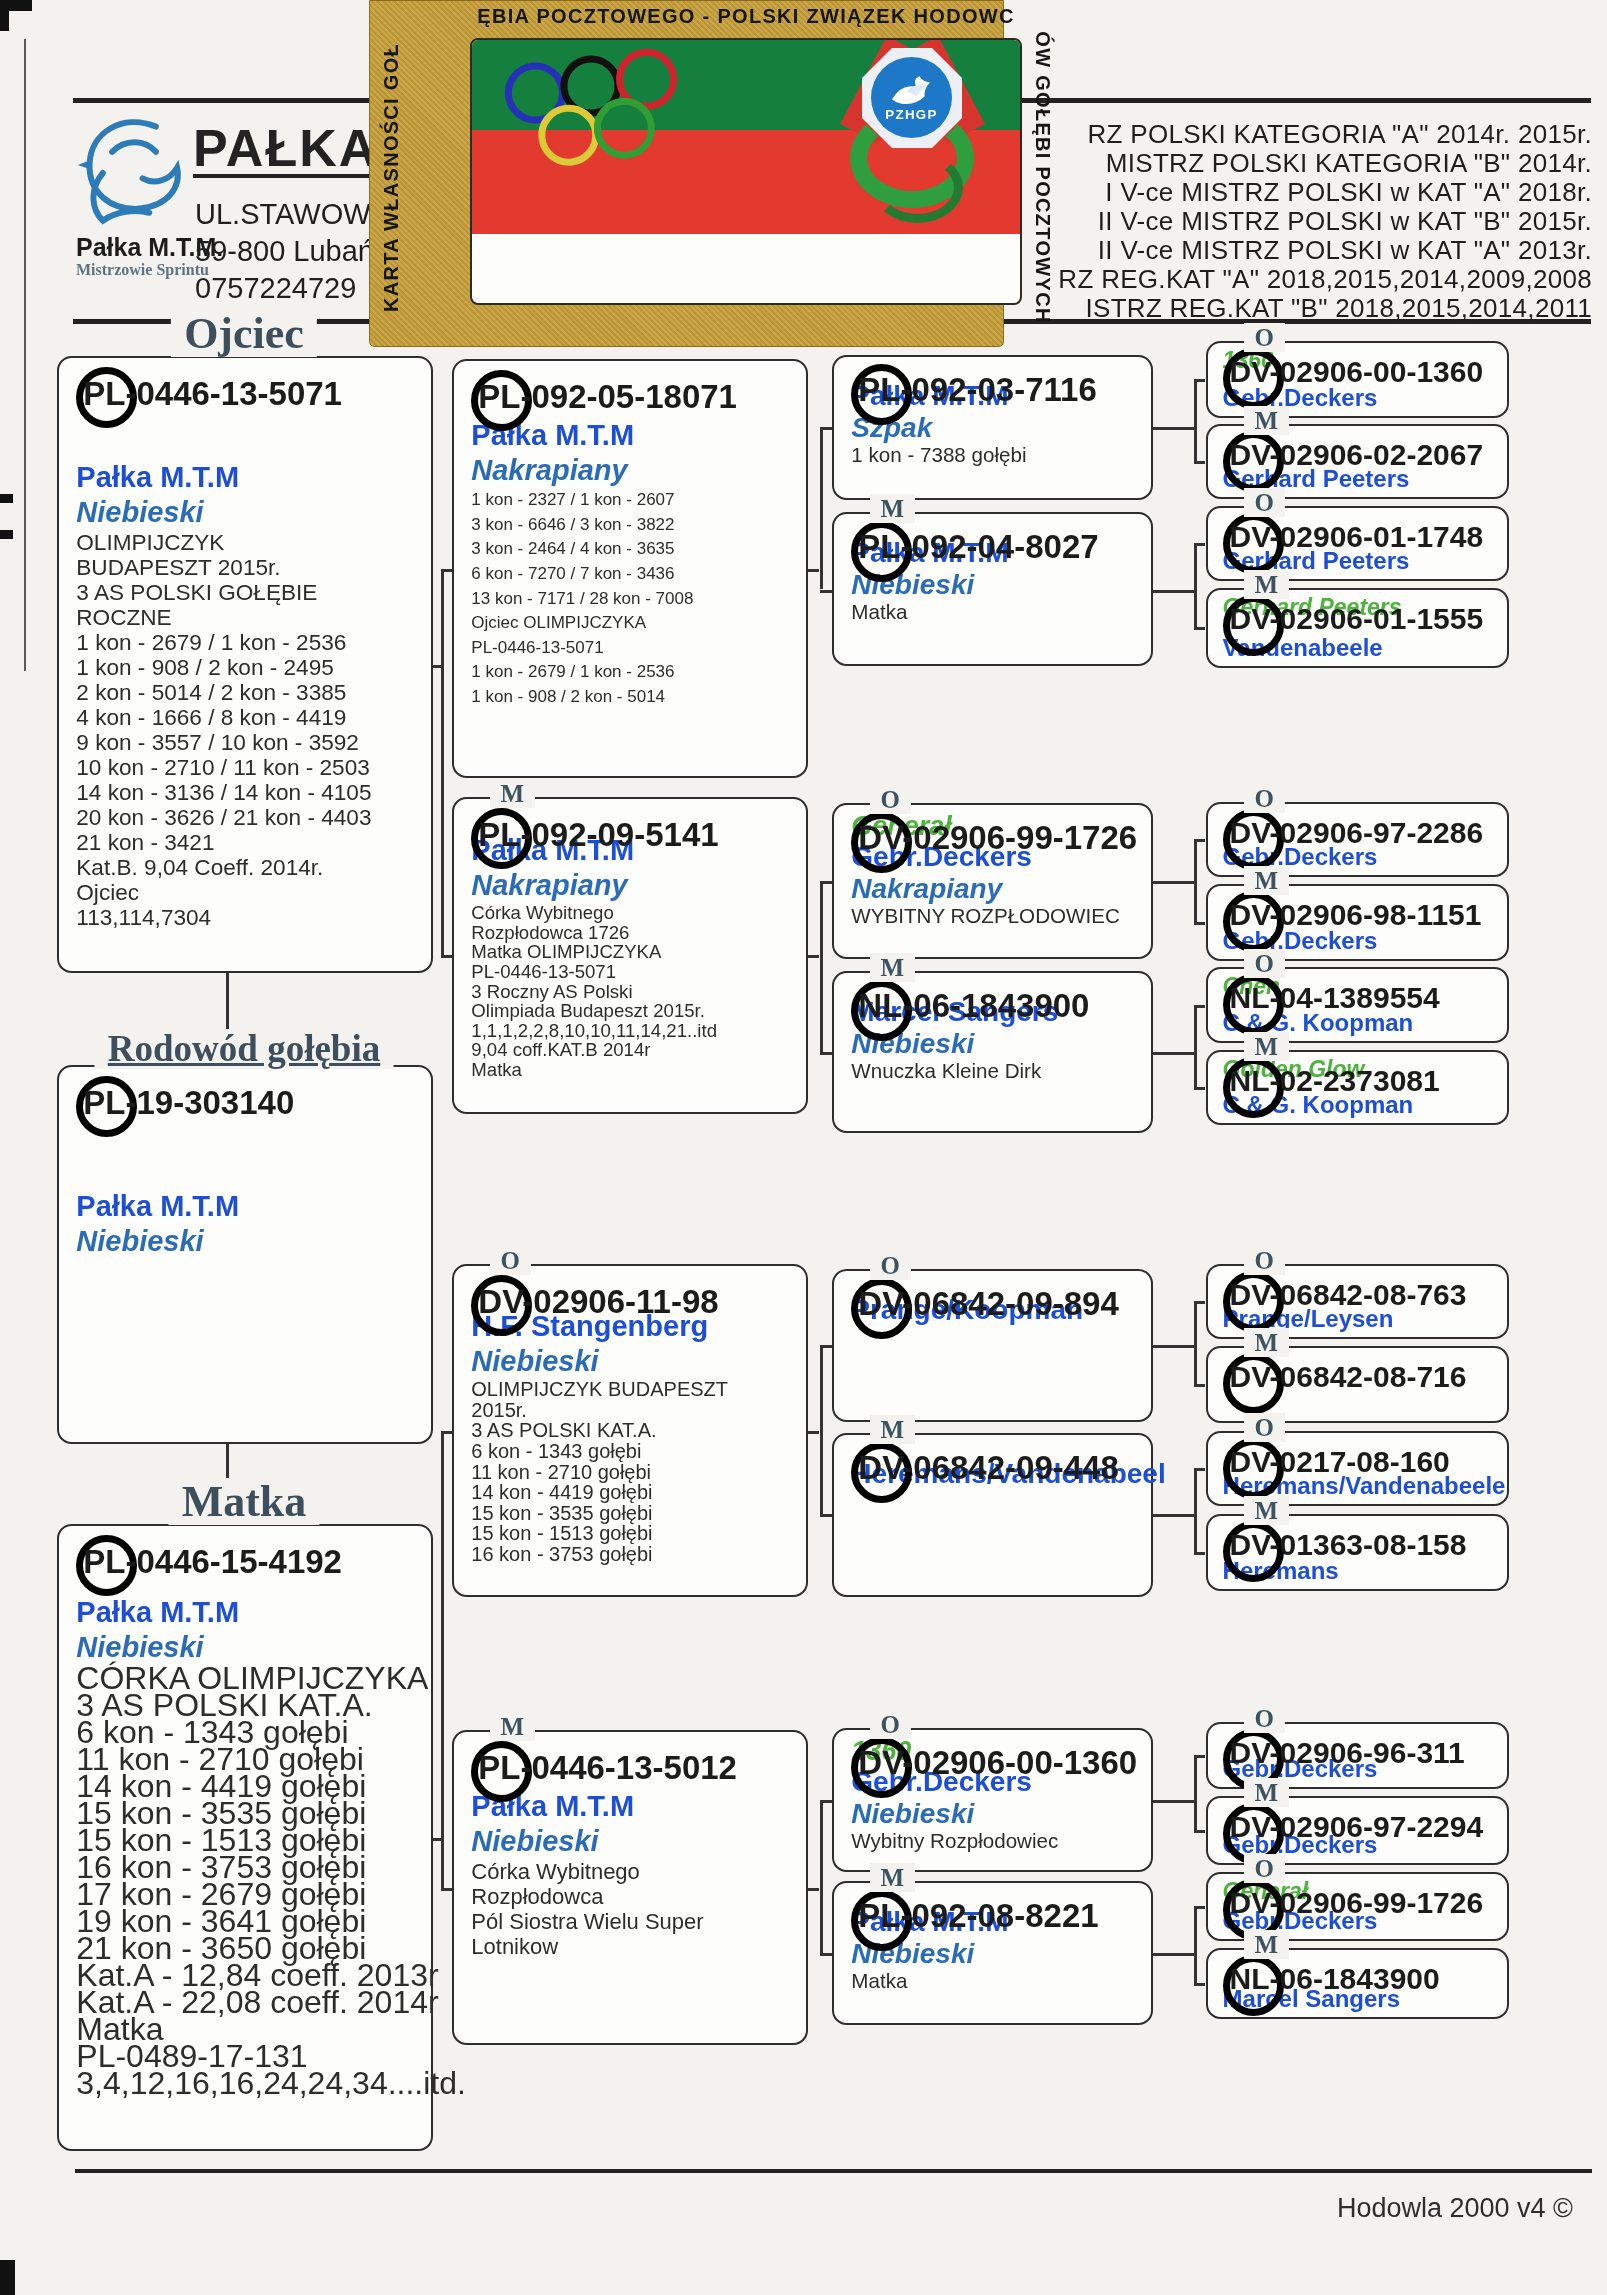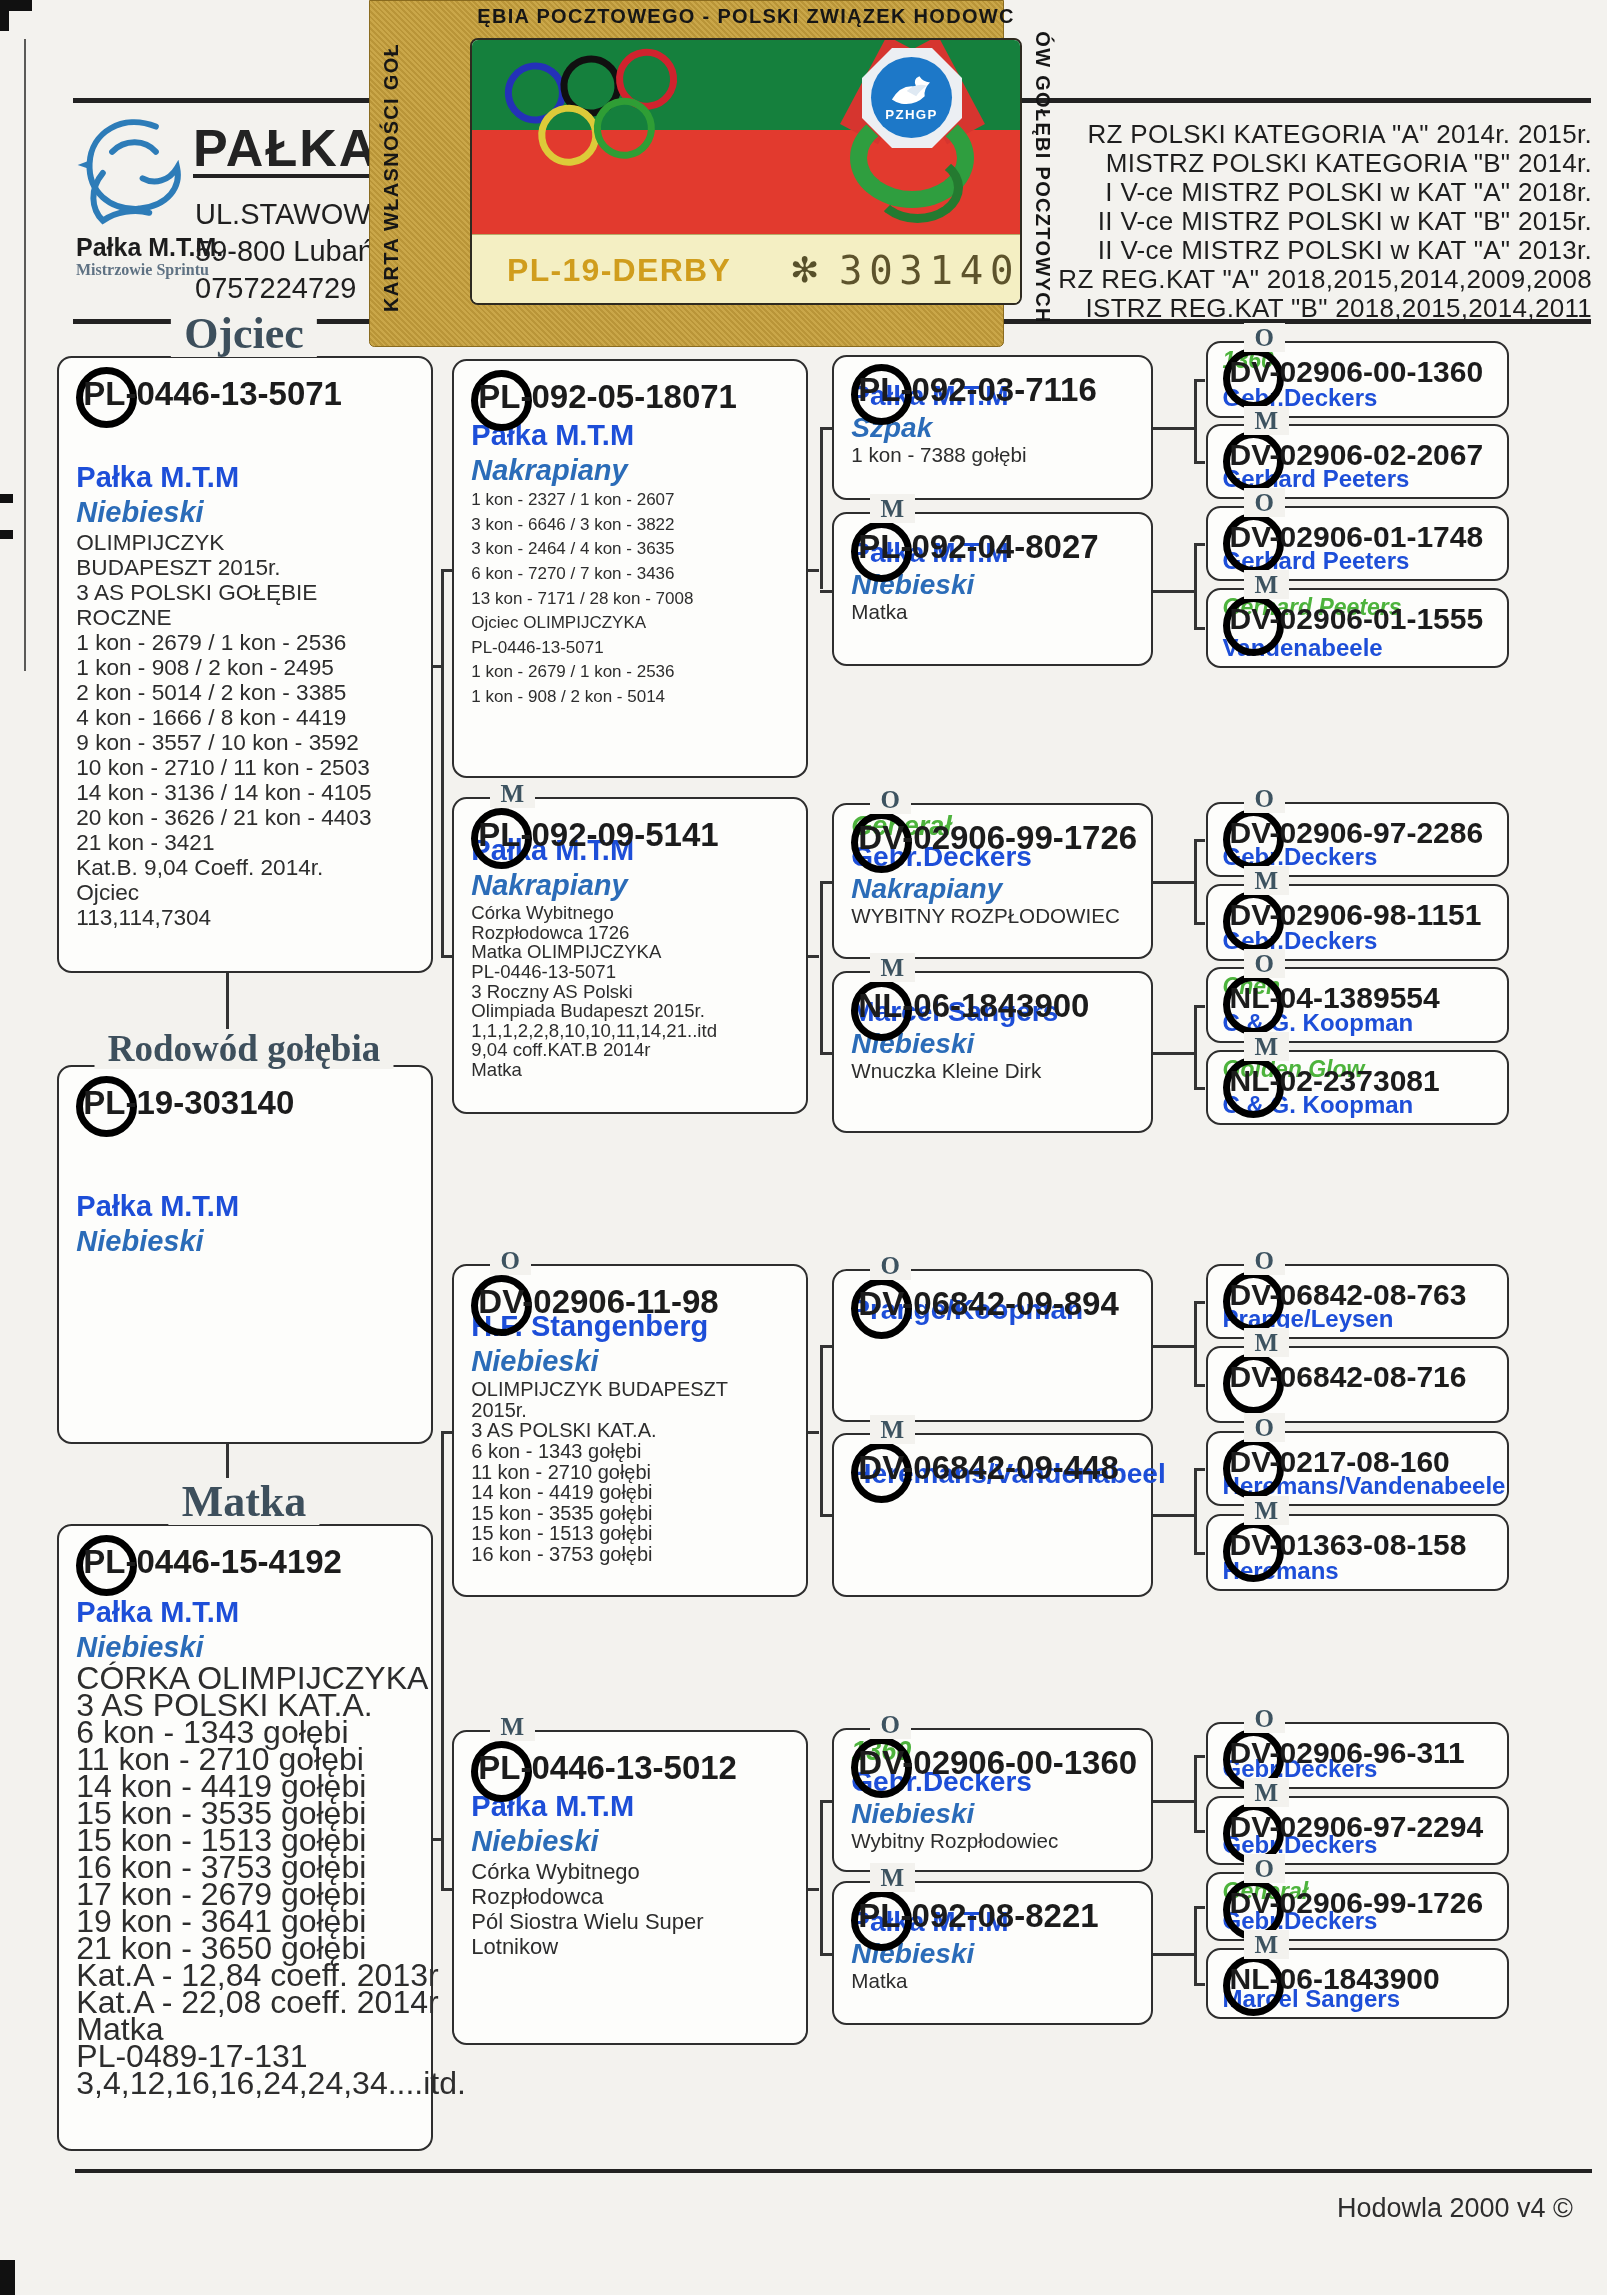--- a/index.html
+++ b/index.html
@@ -170,30 +170,25 @@
           <div id="octagon"></div>
           <div id="bluecirc">
             <svg width="56" height="37" viewBox="0 0 100 70">
               <path d="M12 50 Q30 20 58 26 Q50 12 64 6 Q70 16 84 18 Q72 30 74 44 Q56 62 30 58 Q20 56 12 50 Z" fill="#ffffff"></path>
               <path d="M40 34 Q58 18 78 24 Q64 34 58 44 Z" fill="#dfe9f3"></path>
             </svg>
             <div id="badge-text">PZHGP</div>
           </div>
         </div>
       </div>
-      <div id="strip">
-        <span id="derby">PL-19-DERBY</span>
-        <span id="star">✻</span>
-        <span id="serial">303140</span>
-      </div>
     </div>
   </div>
 
   <div class="section-title" style="left:244px;top:310px;">Ojciec</div>
-  <div class="section-title small" style="left:244px;top:1029px;">Rodowód gołębia</div>
+  <div class="section-title small" style="left:244px;top:1029px;text-decoration:underline;">Rodowód gołębia</div>
   <div class="section-title" style="left:244px;top:1478px;">Matka</div>
 
   <div class="pbox col1 box-father" style="left:57px;top:356px;width:376px;height:617px;">
       <div class="content">
         <div class="line ring">PL-0446-13-5071</div>
         <div class="line owner">Pałka M.T.M</div>
         <div class="line cname">Niebieski</div>
         <div class="line body">OLIMPIJCZYK</div>
         <div class="line body">BUDAPESZT 2015r.</div>
         <div class="line body">3 AS POLSKI GOŁĘBIE</div>

